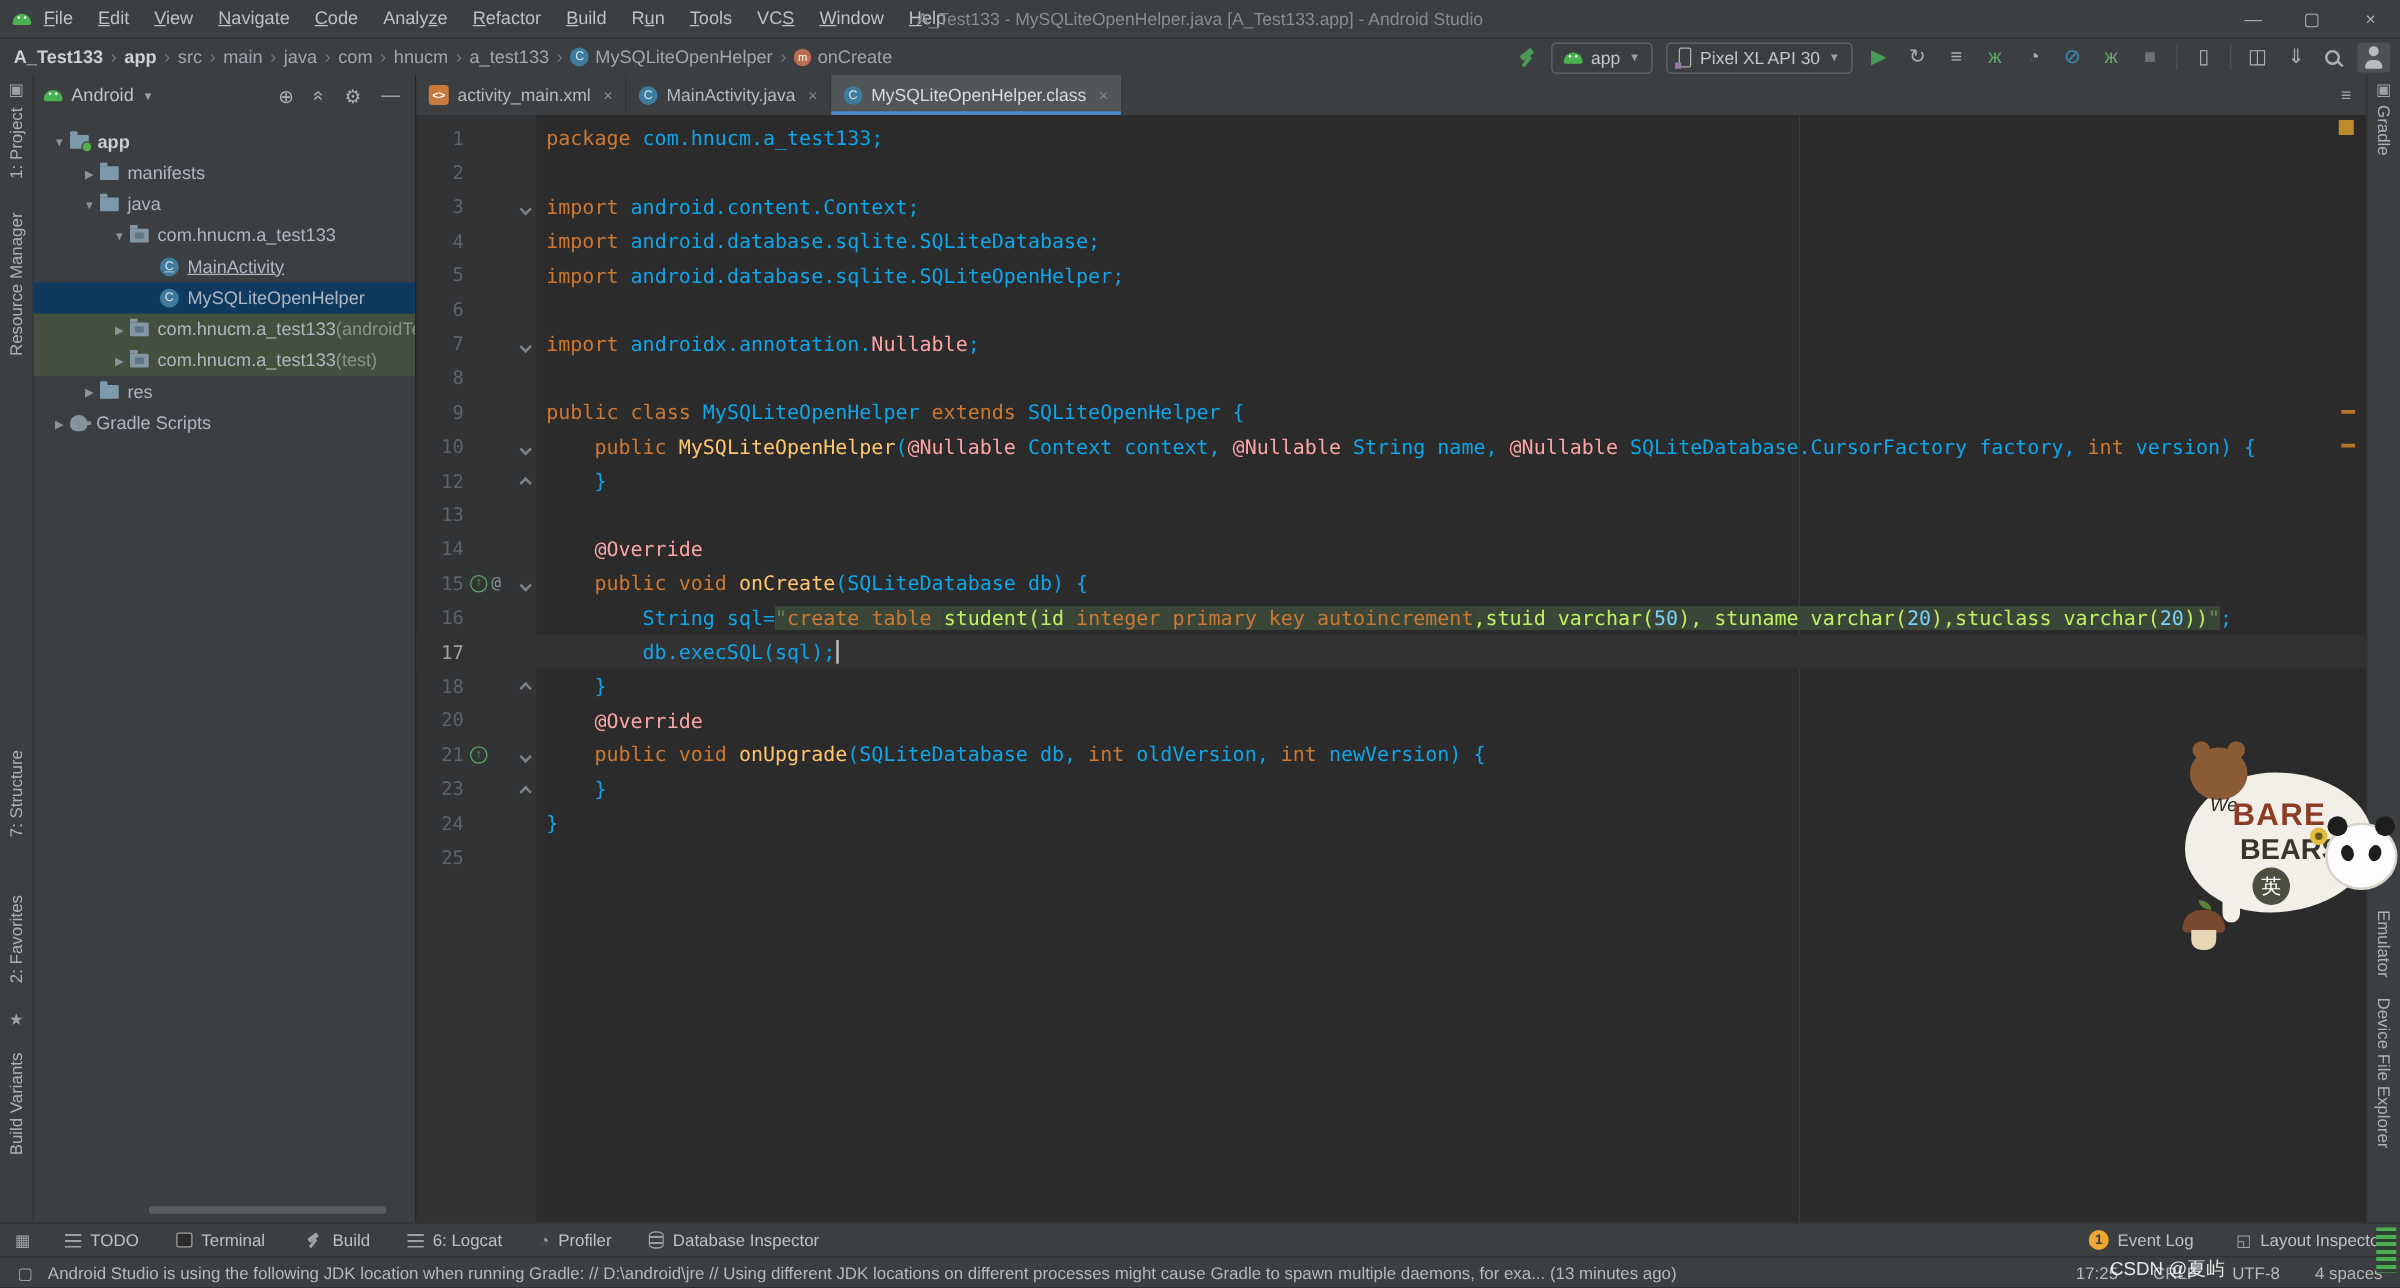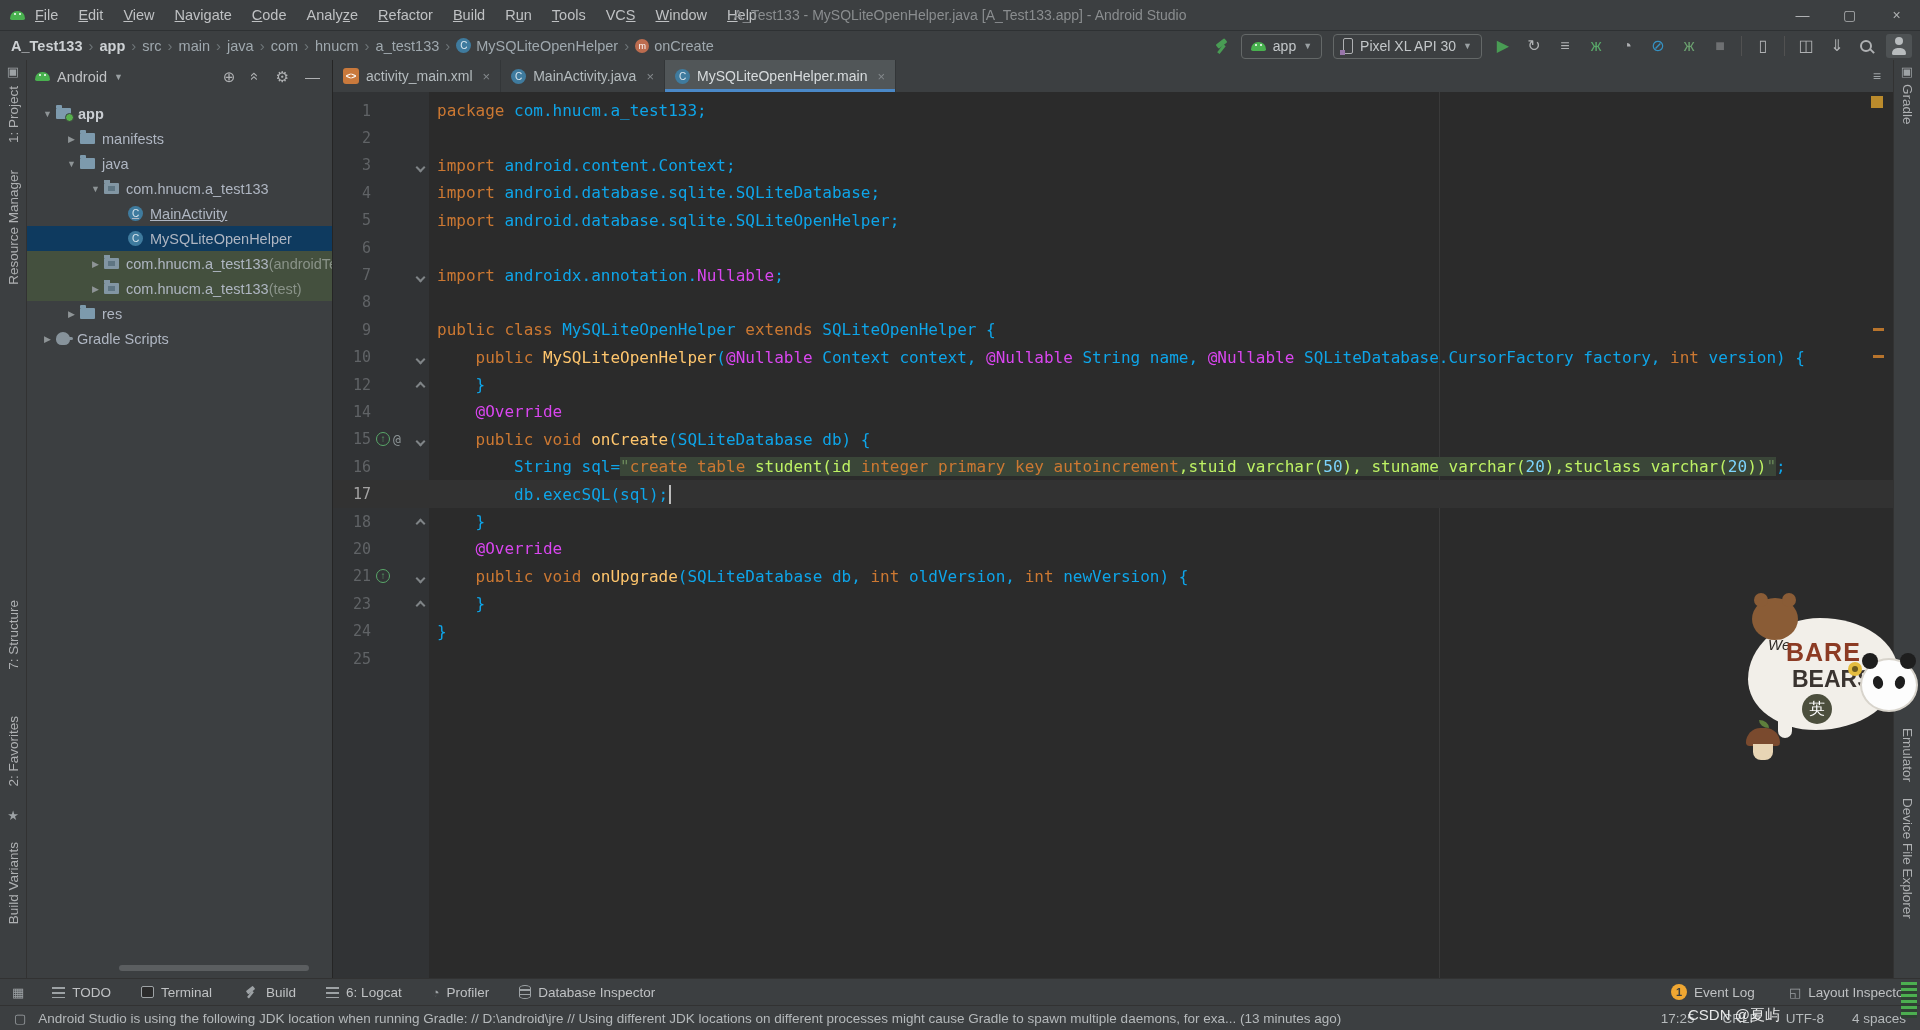--- a/index.html
+++ b/index.html
@@ -100,21 +100,21 @@
   .line.cur{background:#323232}
   .gnum{width:38px;flex:none;text-align:right;color:#606366;font-size:15px}
   .line.cur .gnum{color:#A4A3A3}
   .gico{width:40px;flex:none;display:flex;align-items:center;gap:3px;padding-left:5px}
   .gfold{width:18px;flex:none;text-align:center}
   .codetext{white-space:pre;flex:none;padding-left:8px}
   .ovr{display:inline-block;width:14px;height:14px;border-radius:50%;border:1.5px solid #59A869;color:#59A869;font-size:10px;line-height:11px;text-align:center;font-weight:bold;font-family:"Liberation Sans",sans-serif}
   .gat{color:#8C9496;font-size:13px}
   .caret{display:inline-block;width:2px;height:19px;background:#BBB;vertical-align:text-bottom;margin-left:1px}
   
-  .k{color:#CC7832}.w{color:#0ea5e9}.a{color:#d946ef}.m{color:#FFC66D}
+  .k{color:#CC7832}.w{color:#0ea5e9}.a{color:#fca5a5}.m{color:#FFC66D}
   .s{color:#6A8759}.sk{color:#CC7832}.si{color:#bef264}.n{color:#7dd3fc}
   .bg{background:#3A4638}
   .emark-sq{position:absolute;right:10px;top:4px;width:12px;height:12px;background:#BB8B2C}
   .emark{position:absolute;right:9px;width:11px;height:3px;background:#B8742C}
 
   
   .dock{position:absolute;left:0;right:0;top:978px;height:27px;background:#3C3F41;border-top:1px solid #323232;display:flex;align-items:center;padding:0 12px;font-size:13.5px;color:#BFC1C3}
   .ditem{display:flex;align-items:center;gap:7px;margin-left:30px}
   .ditem:first-of-type{margin-left:28px}
   .dock-right{margin-left:auto;display:flex;gap:34px;align-items:center}
@@ -344,21 +344,21 @@
           <span>activity_main.xml</span>
           <span class="x">×</span>
         </div>
         <div class="tab">
           <span class="iclass"></span>
           <span>MainActivity.java</span>
           <span class="x">×</span>
         </div>
         <div class="tab active">
           <span class="iclass"></span>
-          <span>MySQLiteOpenHelper.main</span>
+          <span>MySQLiteOpenHelper.class</span>
           <span class="x">×</span>
         </div>
         <div class="tabs-end">
           <span>≡</span>
         </div>
       </div>
     <div class="codewrap">
       <div class="gutterbg"></div>
       <div class="mguide"></div>
       <div class="lines">
@@ -420,20 +420,26 @@
             <span class="gnum">10</span>
             <span class="gico"></span>
             <span class="gfold"><span class="chev d"></span></span>
             <span class="codetext"><span class="w">    </span><span class="k">public </span><span class="m">MySQLiteOpenHelper</span><span class="w">(</span><span class="a">@Nullable</span><span class="w"> Context context, </span><span class="a">@Nullable</span><span class="w"> String name, </span><span class="a">@Nullable</span><span class="w"> SQLiteDatabase.CursorFactory factory, </span><span class="k">int</span><span class="w"> version) {</span></span>
           </div>
           <div class="line">
             <span class="gnum">12</span>
             <span class="gico"></span>
             <span class="gfold"><span class="chev u"></span></span>
             <span class="codetext"><span class="w">    }</span></span>
+          </div>
+          <div class="line">
+            <span class="gnum">13</span>
+            <span class="gico"></span>
+            <span class="gfold"></span>
+            <span class="codetext"></span>
           </div>
           <div class="line">
             <span class="gnum">14</span>
             <span class="gico"></span>
             <span class="gfold"></span>
             <span class="codetext"><span class="w">    </span><span class="a">@Override</span></span>
           </div>
           <div class="line">
             <span class="gnum">15</span>
             <span class="gico">

